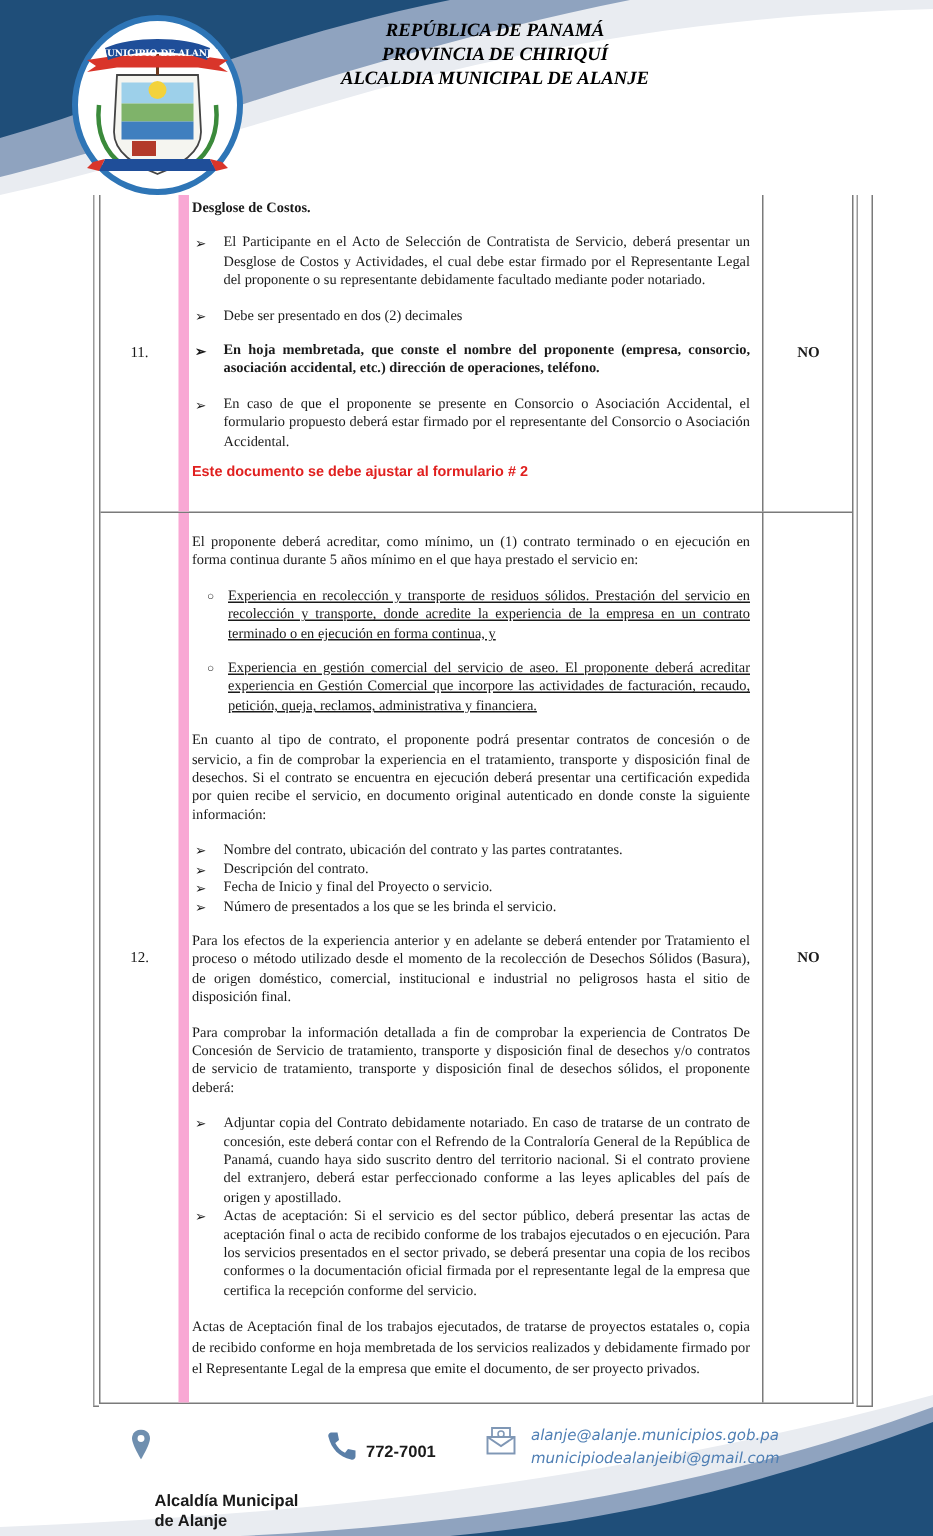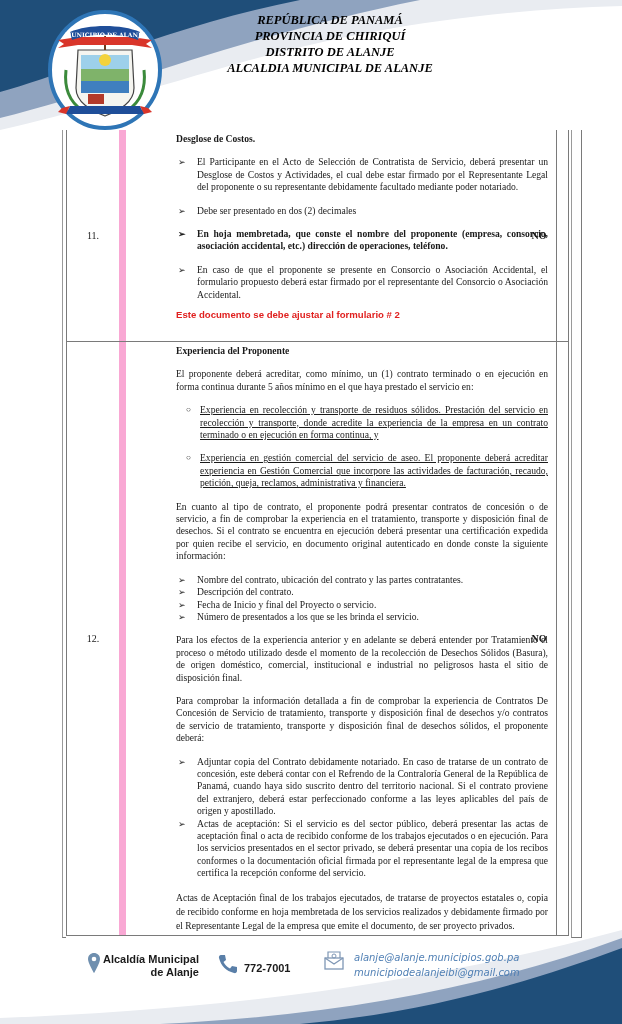--- a/index.html
+++ b/index.html
@@ -10,38 +10,38 @@
   .header-text { position:absolute; left:180px; top:12px; width:300px; text-align:center; z-index:2; font-family:"Liberation Serif", serif; font-weight:bold; font-style:italic; font-size:12.5px; line-height:16px; color:#000000; }
   .header-text div { white-space:nowrap; }
 
   .table { position:absolute; left:66px; top:130px; width:503px; height:806px; z-index:1; border:1px solid #7a7a7a; border-top:none; box-sizing:border-box; }
   .outer-right { position:absolute; left:571px; top:130px; width:11px; height:808px; border-left:1px solid #9a9a9a; border-right:1px solid #7a7a7a; border-bottom:1px solid #7a7a7a; box-sizing:border-box; z-index:1;}
   .outer-left { position:absolute; left:62px; top:130px; width:4px; height:808px; border-left:1px solid #9a9a9a; border-bottom:1px solid #7a7a7a; box-sizing:border-box; z-index:1;}
   .row { position:absolute; left:0; width:501px; border-bottom:1px solid #7a7a7a; }
   .row.r11 { top:0; height:211px; }
   .row.r12 { top:212px; height:593px; border-bottom:none; }
   .col-num { position:absolute; left:0; top:0; width:52px; height:100%; border-right:7px solid #f9a8d4; display:flex; align-items:center; justify-content:center; font-size:10px; }
-  .col-body { position:absolute; left:53px; top:0; width:389px; height:100%; border-right:1px solid #7a7a7a; padding:3px 8px 0 8px; box-sizing:border-box; font-size:9.6px; line-height:12.4px; text-align:justify;margin-left:48px; }
+  .col-body { position:absolute; left:53px; top:0; width:389px; height:100%; border-right:1px solid #7a7a7a; padding:3px 8px 0 8px; box-sizing:border-box; font-size:9.6px; line-height:12.4px; text-align:justify; }
   .col-status { position:absolute; left:443px; top:0; width:58px; height:100%; display:flex; align-items:center; justify-content:center; font-weight:bold; font-size:10px; }
   .col-body p { margin:0; }
   .title { font-weight:bold; }
   .gap { height:11px; }
   .gap-s { height:8px; }
   .arrow-item { display:flex; }
   .arrow-item .mk { width:19px; flex:0 0 19px; font-size:9px; padding-left:2px; }
   .arrow-item .tx { flex:1; text-align:justify; }
   .circ-item { display:flex; padding-left:10px; }
   .circ-item .mk { width:14px; flex:0 0 14px; font-size:8px; }
   .circ-item .tx { flex:1; text-align:justify;text-decoration:underline; }
   .bold { font-weight:bold; }
   .red-note { font-family:"Liberation Sans", sans-serif; color:#e0201f; font-weight:bold; font-size:9.6px; }
 
   .footer { position:absolute; top:950px; left:0; width:622px; height:40px; z-index:2; }
   .f-addr { position:absolute; left:88px; top:3px; display:flex; align-items:flex-start; }
-  .f-addr .txt { font-family:"Liberation Sans", sans-serif; font-weight:bold; font-size:11px; line-height:13px; text-align:right; color:#1a1a1a; }
+  .f-addr .txt { font-family:"Liberation Sans", sans-serif; font-weight:bold; font-size:11px; line-height:13px; text-align:left; color:#1a1a1a;margin-top:42px; }
   .f-phone { position:absolute; left:218px; top:4px; display:flex; align-items:flex-end; }
   .f-phone .txt { font-family:"Liberation Sans", sans-serif; font-weight:bold; font-size:11px; color:#1a1a1a; margin-left:6px; }
   .f-mail { position:absolute; left:324px; top:0; display:flex; align-items:flex-start; }
   .f-mail .txt { font-family:"DejaVu Sans", sans-serif; font-style:italic; font-size:10px; line-height:15px; color:#4f7fb4; margin-left:10px; }
 </style>
 </head>
 <body>
 
 <svg class="hdr-bg" viewBox="0 0 622 130" preserveAspectRatio="none">
   <path d="M0,0 H622 V6 C480,10 360,30 250,60 C150,88 70,115 0,130 Z" fill="#e9ecf1"></path>
@@ -62,21 +62,20 @@
   <path d="M22,22 C40,14 74,14 92,22 L90,30 C72,23 42,23 24,30 Z" fill="#1f4e99"></path>
   <text x="57" y="27" text-anchor="middle" font-family="DejaVu Serif, serif" font-size="6" font-weight="bold" fill="#ffffff">MUNICIPIO DE ALANJE</text>
   <path d="M18,60 C16,78 22,92 34,100 M96,60 C98,78 92,92 80,100" stroke="#3b8a3b" stroke-width="3" fill="none"></path>
   <path d="M22,96 L92,96 L96,104 L18,104 Z" fill="#1f4e99"></path>
   <path d="M14,98 L22,96 L18,104 L10,102 Z M100,98 L92,96 L96,104 L104,102 Z" fill="#d9352a"></path>
 </svg>
 
 <div class="header-text">
   <div>REPÚBLICA DE PANAMÁ</div>
   <div>PROVINCIA DE CHIRIQUÍ</div>
-  <div>DISTRITO DE ALANJE</div>
   <div>ALCALDIA MUNICIPAL DE ALANJE</div>
 </div>
 
 <div class="outer-left"></div>
 <div class="outer-right"></div>
 
 <div class="table">
 
   <div class="row r11">
     <div class="col-num">11.</div>
@@ -104,21 +103,20 @@
       </div>
       <div class="gap-s"></div>
       <p class="red-note">Este documento se debe ajustar al formulario # 2</p>
     </div>
     <div class="col-status">NO</div>
   </div>
 
   <div class="row r12">
     <div class="col-num">12.</div>
     <div class="col-body">
-      <p class="title">Experiencia del Proponente</p>
       <div class="gap"></div>
       <p>El proponente deberá acreditar, como mínimo, un (1) contrato terminado o en ejecución en forma continua durante 5 años mínimo en el que haya prestado el servicio en:</p>
       <div class="gap"></div>
       <div class="circ-item">
         <span class="mk">○</span>
         <span class="tx">Experiencia en recolección y transporte de residuos sólidos. Prestación del servicio en recolección y transporte, donde acredite la experiencia de la empresa en un contrato terminado o en ejecución en forma continua, y</span>
       </div>
       <div class="gap"></div>
       <div class="circ-item">
         <span class="mk">○</span>

